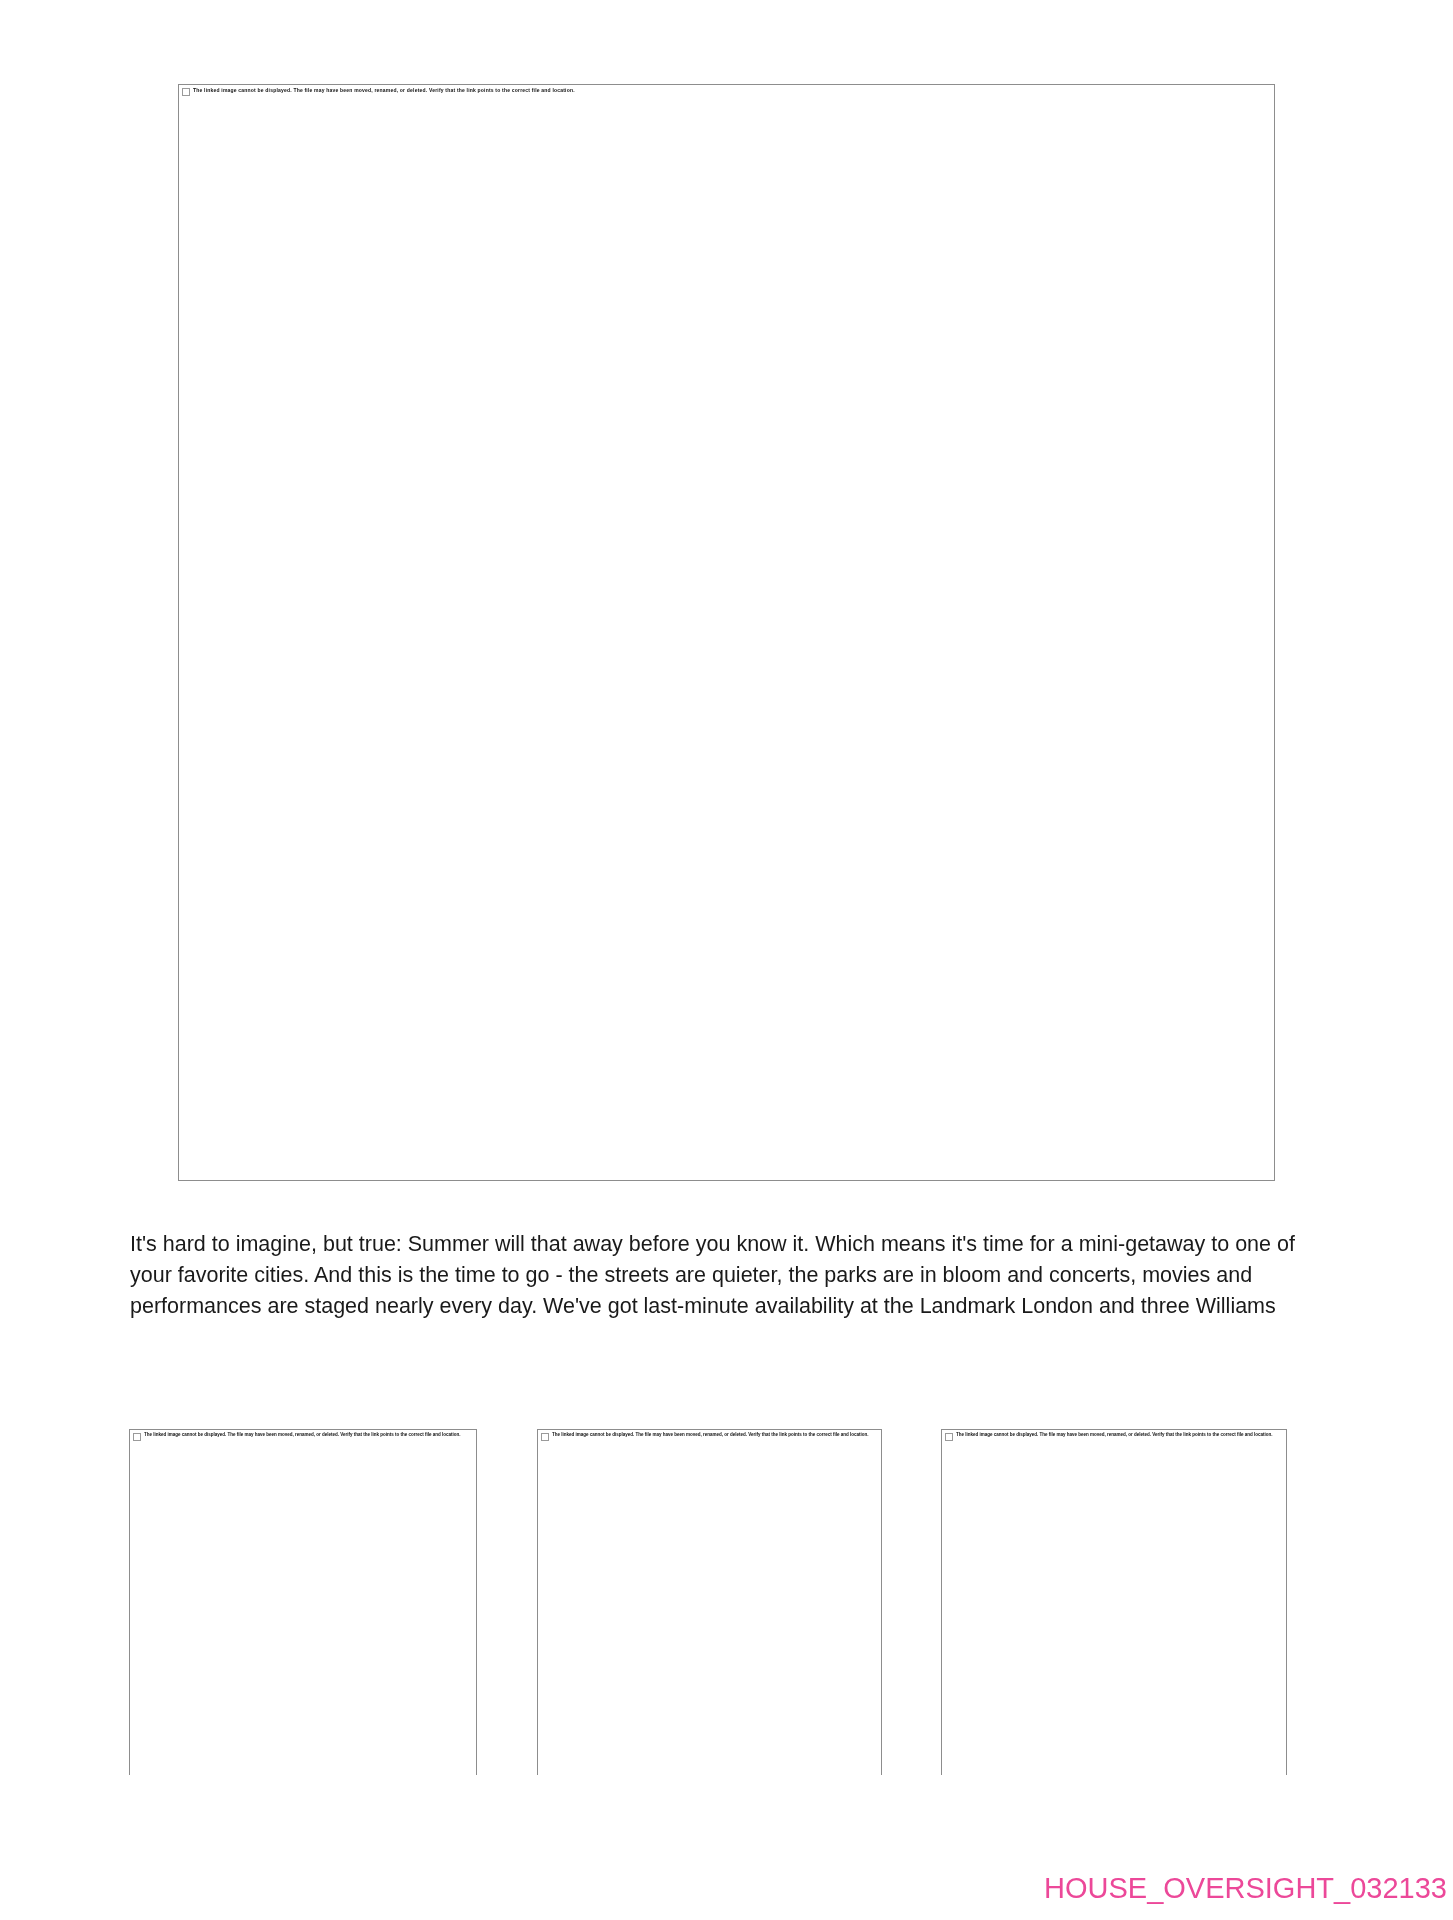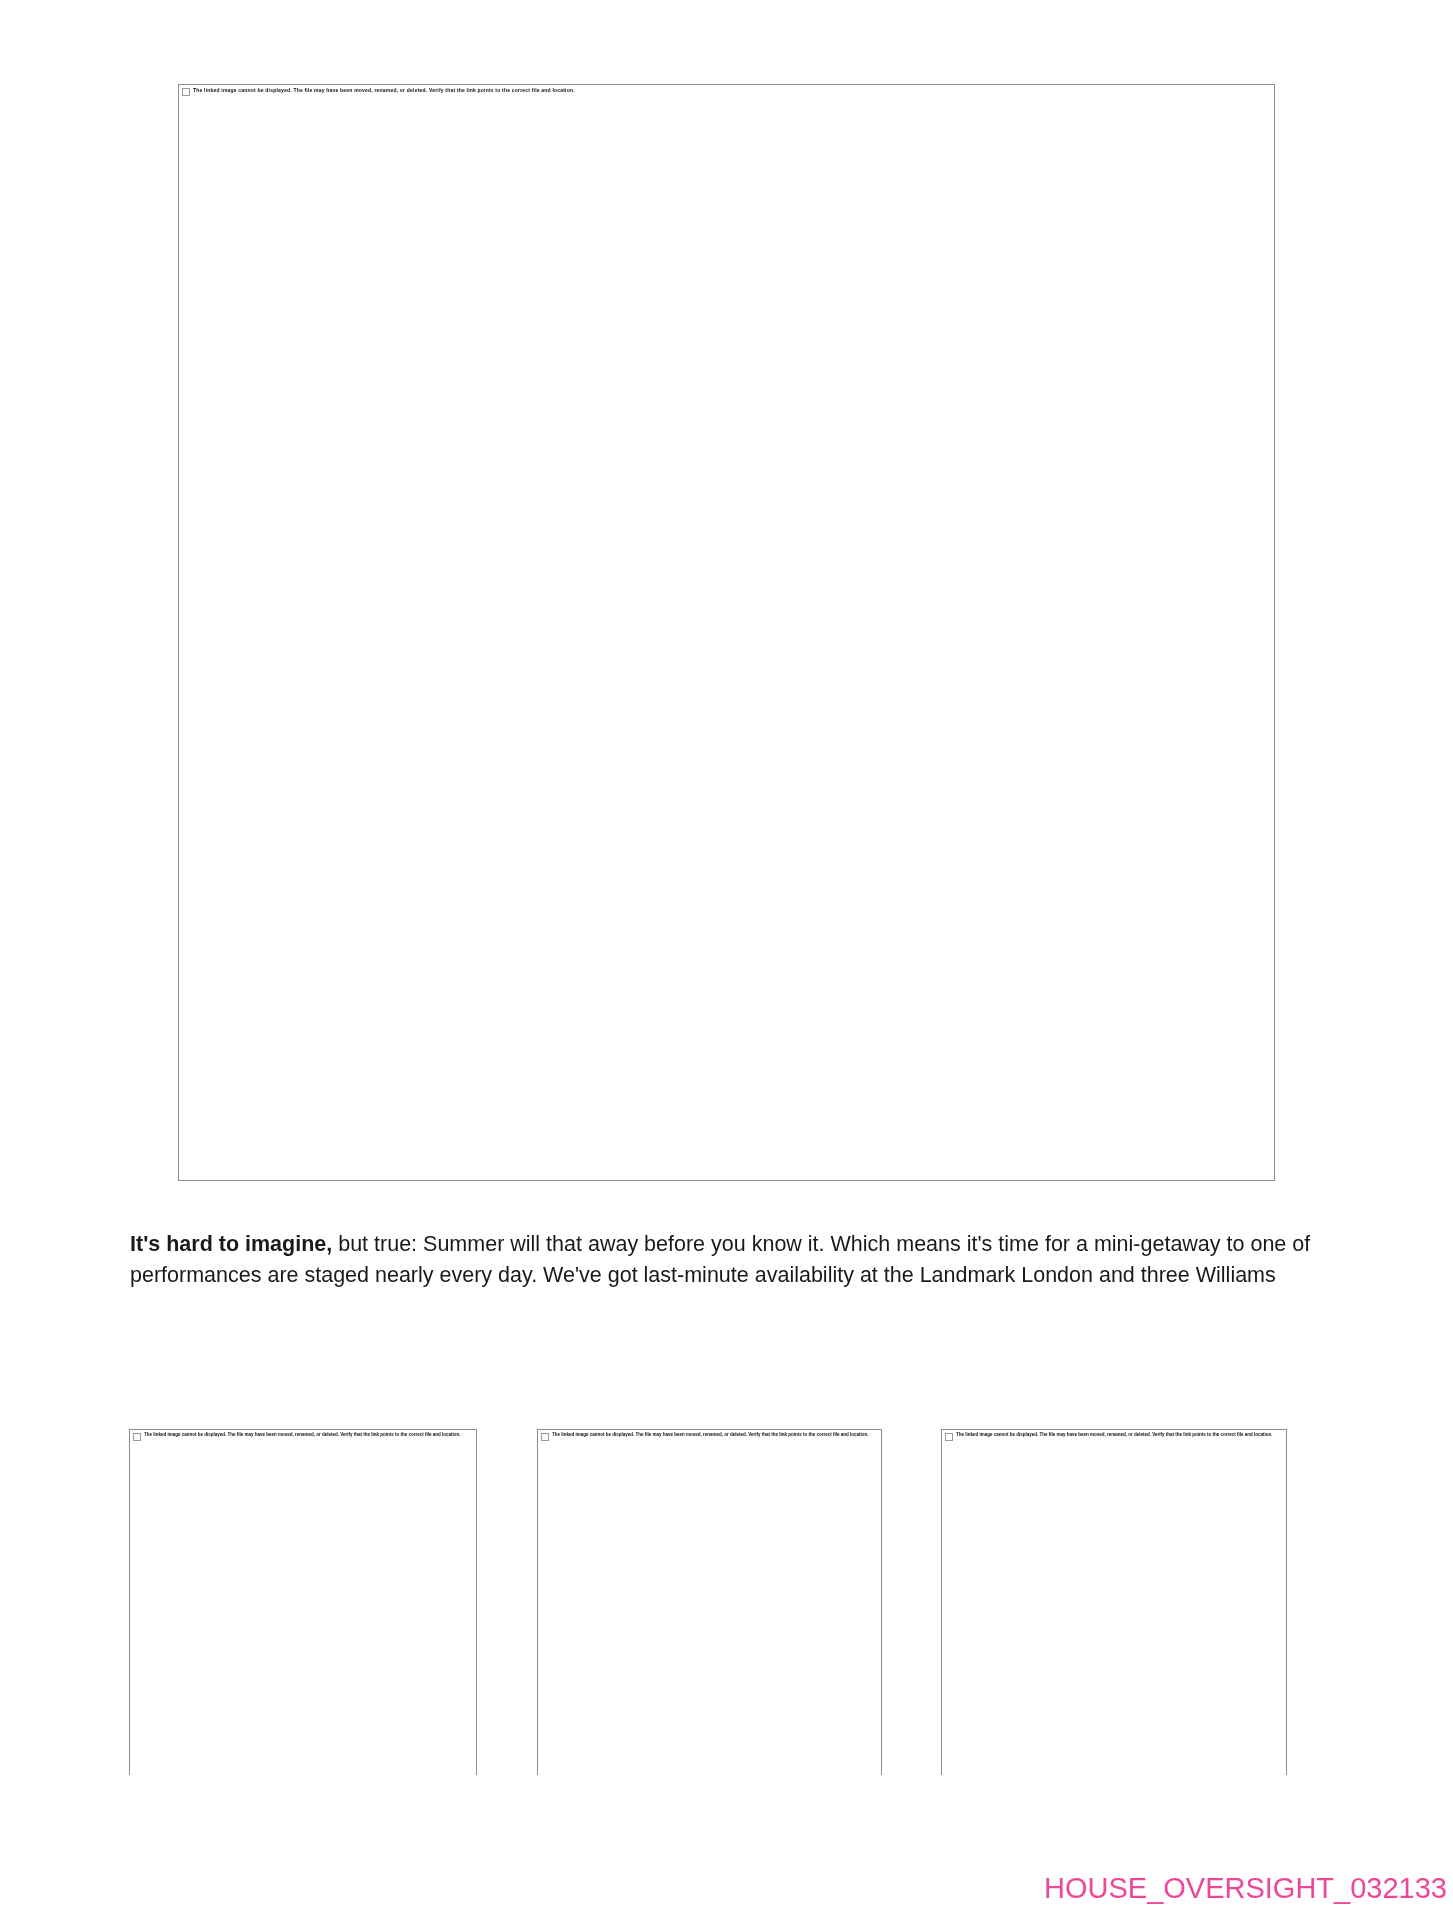--- a/index.html
+++ b/index.html
@@ -47,21 +47,21 @@
   .para {
     position: absolute;
     left: 130px;
     top: 1229px;
     width: 1250px;
     font-size: 21.5px;
     line-height: 31px;
     color: #1a1a1a;
   }
   .pline { white-space: nowrap; }
-  .lead  { font-weight: bold; text-align: center; }
+  .lead  { font-weight: normal; text-align: center; }
   .bates {
     position: absolute;
     top: 1871px;
     right: 6px;
     font-size: 29px;
     line-height: 34px;
     color: #ec4899;
     white-space: nowrap;
   }
 </style>
@@ -72,20 +72,21 @@
 
   <div class="img-ph hero">
     <div class="ph-row">
       <span class="ph-icon"></span>
       <span class="ph-text">The linked image cannot be displayed. The file may have been moved, renamed, or deleted. Verify that the link points to the correct file and location.</span>
     </div>
   </div>
 
   <div class="para">
     <div class="pline"><b class="lead">It's hard to imagine,</b><span> but true: Summer will that away before you know it. Which means it's time for a mini-getaway to one of</span></div>
+    <div class="pline">your favorite cities. And this is the time to go - the streets are quieter, the parks are in bloom and concerts, movies and</div>
     <div class="pline">performances are staged nearly every day. We've got last-minute availability at the Landmark London and three Williams</div>
   </div>
 
   <div class="img-ph small clipped sm1">
     <div class="ph-row">
       <span class="ph-icon"></span>
       <span class="ph-text">The linked image cannot be displayed. The file may have been moved, renamed, or deleted. Verify that the link points to the correct file and location.</span>
     </div>
   </div>
 

